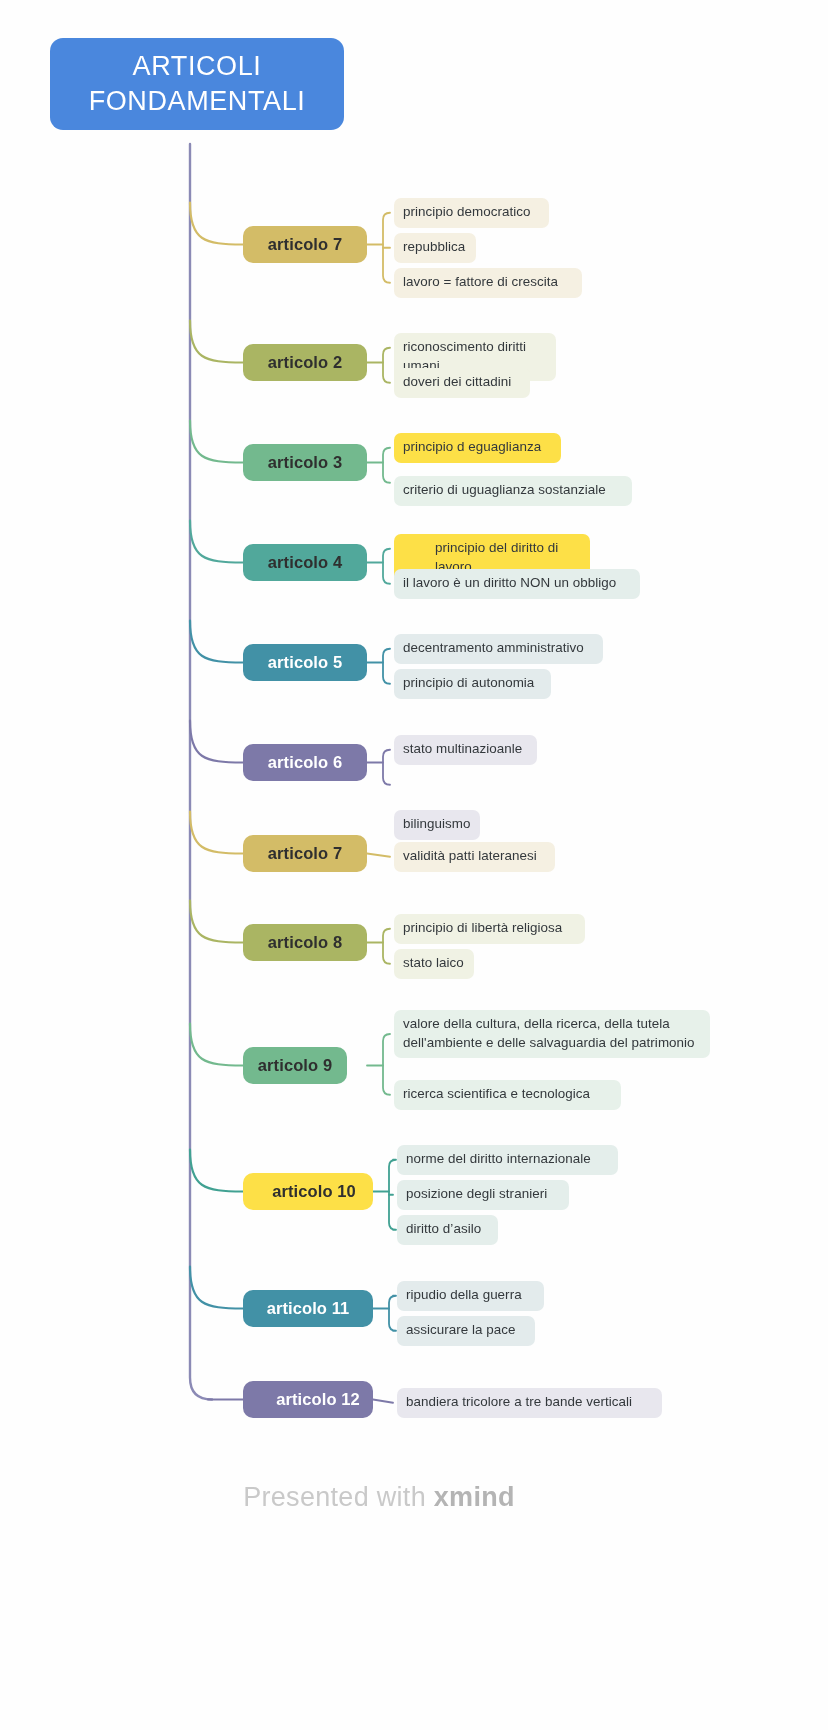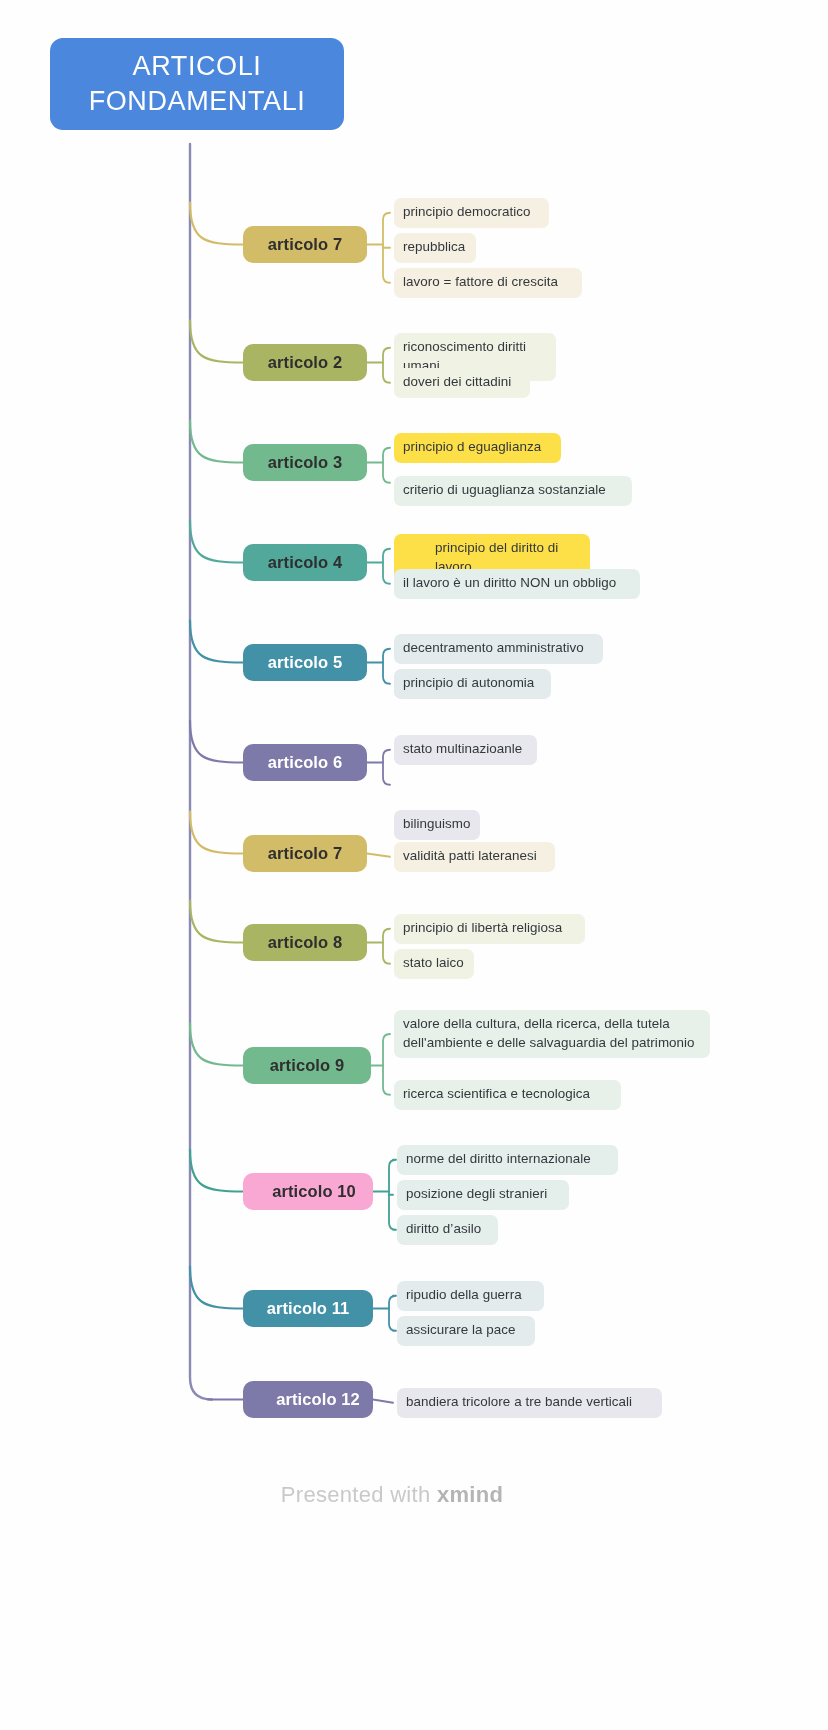--- a/index.html
+++ b/index.html
@@ -69,25 +69,25 @@
     padding: 5px 9px 6px 9px;
     font-size: 13.4px;
     line-height: 1.38;
     color: #33383c;
     letter-spacing: 0.05px;
   }
 
   
   #footer {
     position: absolute;
-    left: 16px;
+    left: 3px;
     top: 1482px;
     width: 752px;
     text-align: center;
-    font-size: 22px;
+    font-size: 27px;
     color: #c9c9c9;
     letter-spacing: 0.3px;
   }
   #footer .brand {
     font-weight: 700;
     color: #b4b4b4;
   }
 </style>
 </head>
 <body>
@@ -175,26 +175,26 @@
       <div class="leaf" style="left: 394px; top: 770px; width: 86px; background: rgb(232, 231, 238); margin-top: 40px;"><span>bilinguismo</span></div>
       <div class="branch" style="left: 243px; top: 835px; width: 124px; height: 37px; background: rgb(211, 188, 103); color: rgb(47, 47, 47);">
         <span>articolo 7</span>
       </div>
       <div class="leaf" style="left: 394px; top: 842px; width: 161px; background: rgb(245, 240, 226);"><span>validità patti lateranesi</span></div>
       <div class="branch" style="left: 243px; top: 924px; width: 124px; height: 37px; background: rgb(170, 181, 99); color: rgb(47, 47, 47);">
         <span>articolo 8</span>
       </div>
       <div class="leaf" style="left: 394px; top: 914px; width: 191px; background: rgb(240, 242, 228);"><span>principio di libertà religiosa</span></div>
       <div class="leaf" style="left: 394px; top: 949px; width: 80px; background: rgb(240, 242, 228);"><span>stato laico</span></div>
-      <div class="branch" style="left: 243px; top: 1047px; width: 128px; height: 37px; background: rgb(115, 185, 142); color: rgb(47, 47, 47);">
+      <div class="branch" style="left: 243px; top: 1047px; width: 104px; height: 37px; background: rgb(115, 185, 142); color: rgb(47, 47, 47);">
         <span>articolo 9</span>
       </div>
       <div class="leaf" style="left: 394px; top: 1010px; width: 316px; background: rgb(231, 241, 234);"><span>valore della cultura, della ricerca, della tutela dell'ambiente e delle salvaguardia del patrimonio</span></div>
       <div class="leaf" style="left: 394px; top: 1080px; width: 227px; background: rgb(231, 241, 234);"><span>ricerca scientifica e tecnologica</span></div>
-      <div class="branch" style="left: 243px; top: 1173px; width: 130px; height: 37px; background: #f9a8d4; color: rgb(47, 47, 47); padding-left: 12px;">
+      <div class="branch" style="left: 243px; top: 1173px; width: 130px; height: 37px; background: #fde047; color: rgb(47, 47, 47); padding-left: 12px;">
         <span>articolo 10</span>
       </div>
       <div class="leaf" style="left: 397px; top: 1145px; width: 221px; background: rgb(228, 238, 235);"><span>norme del diritto internazionale</span></div>
       <div class="leaf" style="left: 397px; top: 1180px; width: 172px; background: rgb(228, 238, 235);"><span>posizione degli stranieri</span></div>
       <div class="leaf" style="left: 397px; top: 1215px; width: 101px; background: rgb(228, 238, 235);"><span>diritto d’asilo</span></div>
       <div class="branch" style="left: 243px; top: 1290px; width: 130px; height: 37px; background: rgb(66, 145, 166); color: rgb(255, 255, 255);">
         <span>articolo 11</span>
       </div>
       <div class="leaf" style="left: 397px; top: 1281px; width: 147px; background: rgb(227, 235, 236);"><span>ripudio della guerra</span></div>
       <div class="leaf" style="left: 397px; top: 1316px; width: 138px; background: rgb(227, 235, 236);"><span>assicurare la pace</span></div>

